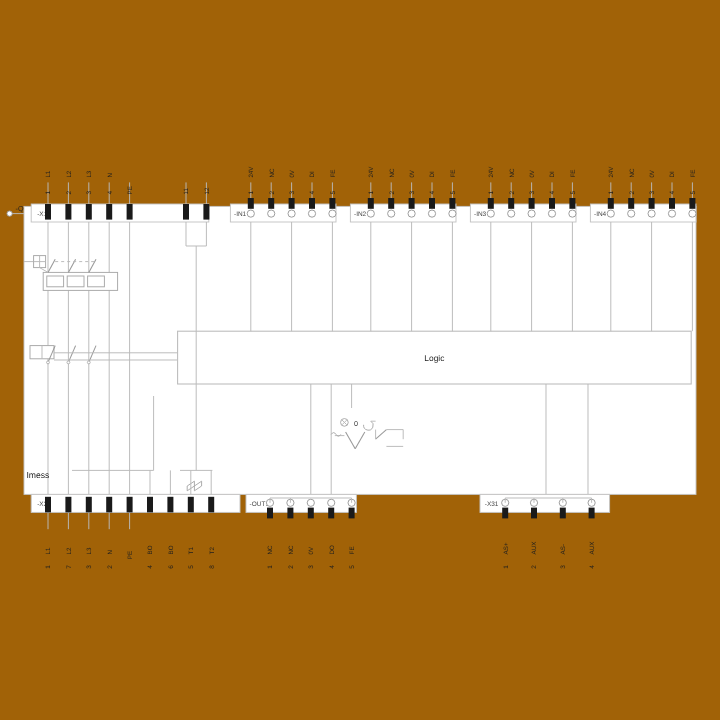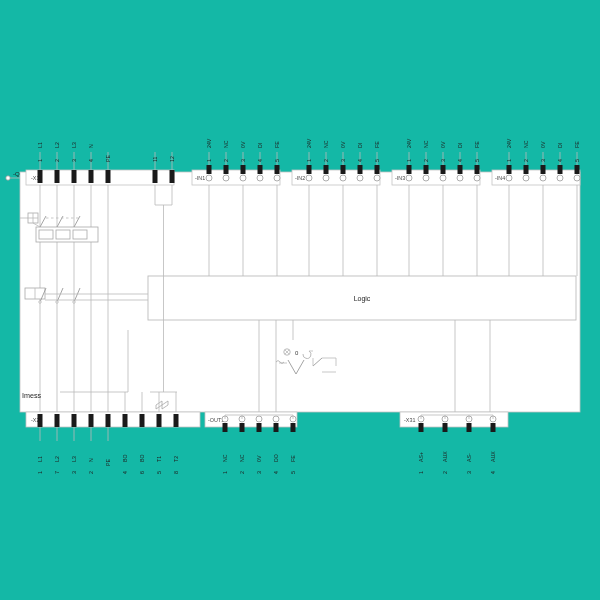--- a/index.html
+++ b/index.html
@@ -7,21 +7,21 @@
     padding: 0;
     background: #ffffff;
   }
   body {
     font-family: "Liberation Sans", sans-serif;
   }
   #stage {
     position: relative;
     width: 600px;
     height: 600px;
-    background: #14b8a6;
+    background: #a16207;
     overflow: hidden;
   }
   svg#schematic {
     position: absolute;
     left: 0;
     top: 0;
     width: 600px;
     height: 600px;
     display: block;
   }

